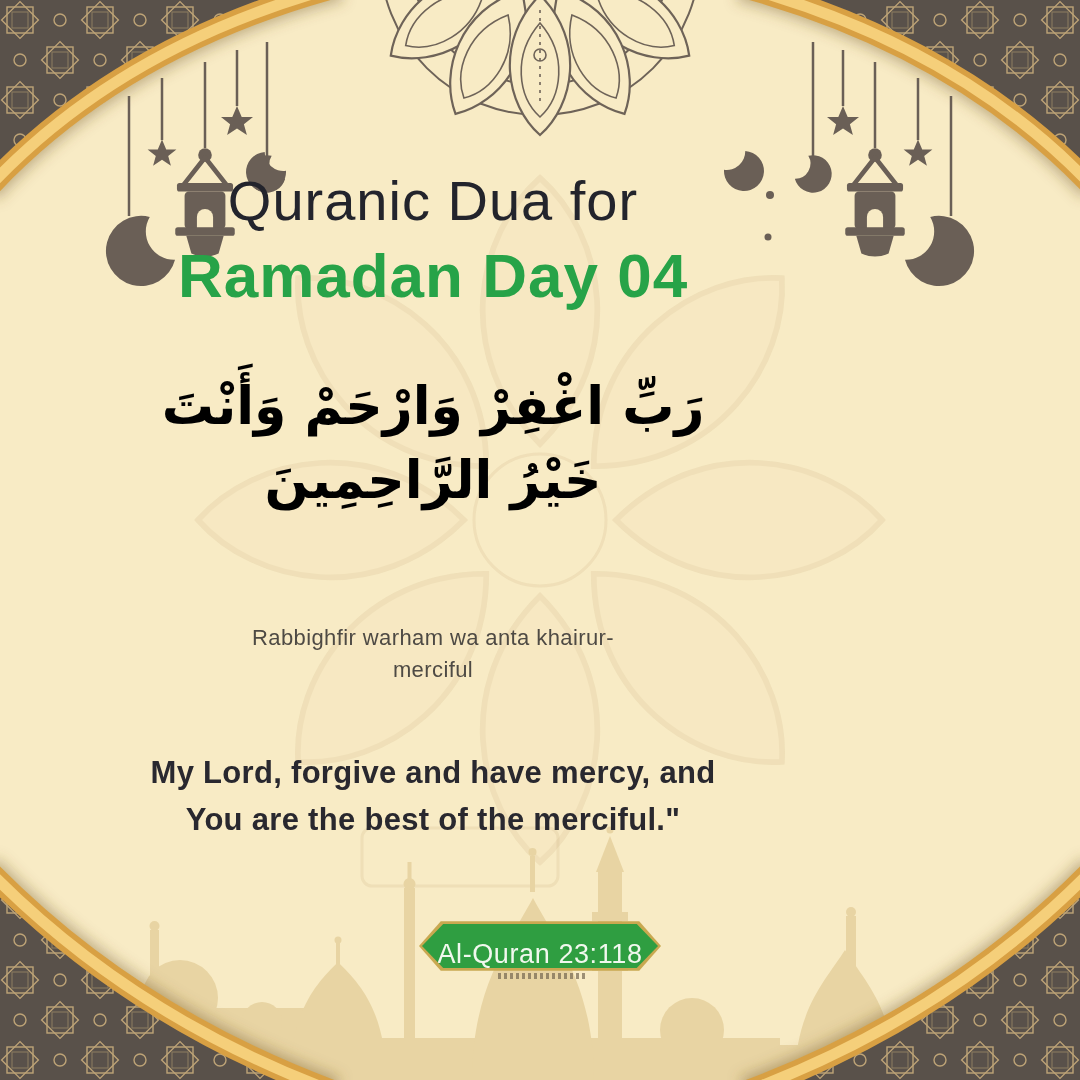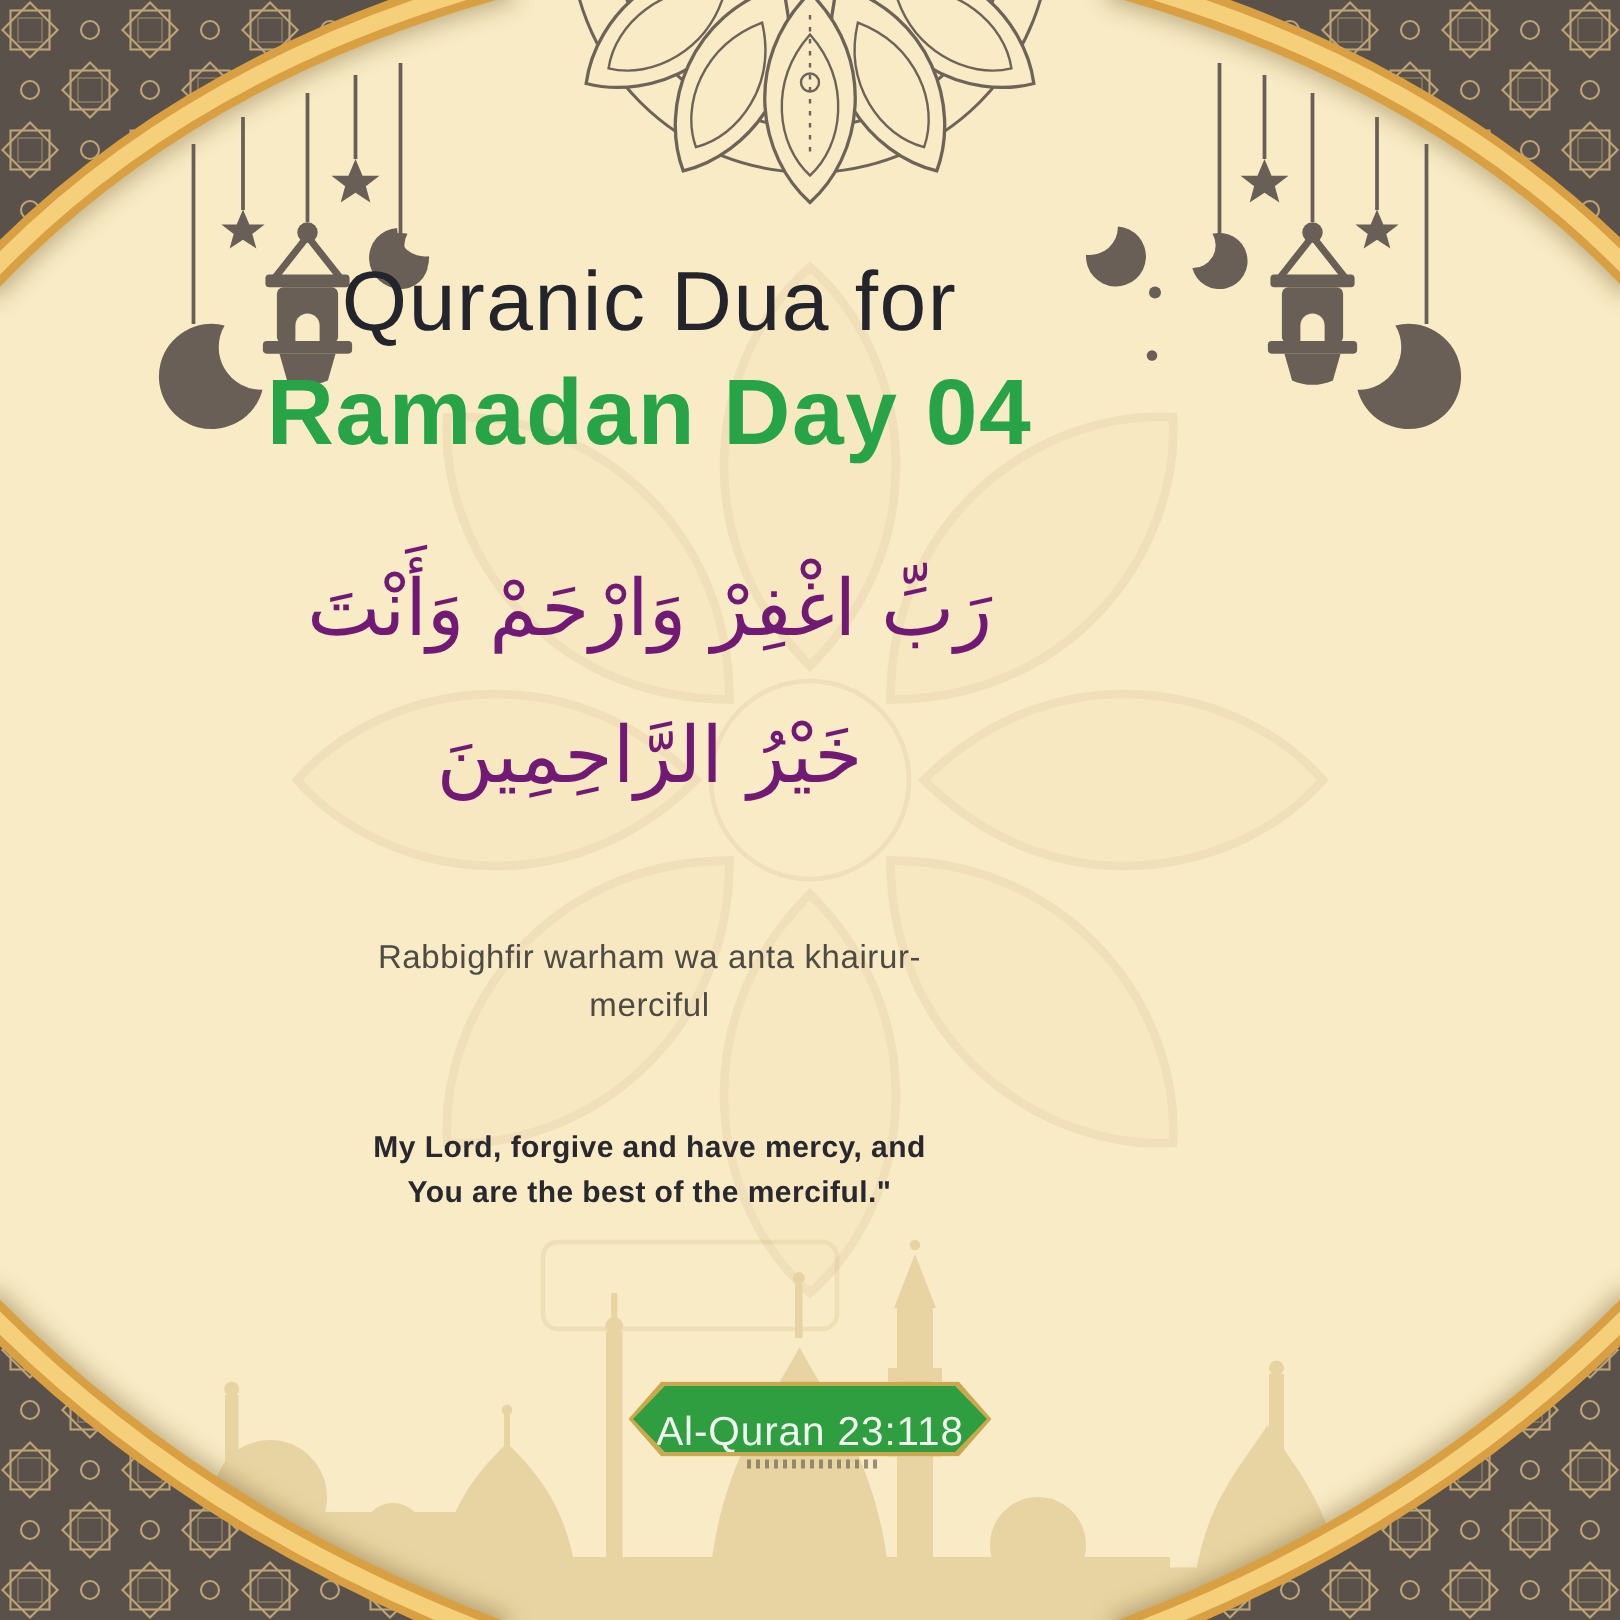--- a/index.html
+++ b/index.html
@@ -16,32 +16,32 @@
   .title-line1{
     font-size:56px;color:#23242c;font-weight:500;letter-spacing:1px;line-height:1.05;
   }
   .title-line2{
     font-size:62px;color:#27a348;font-weight:800;letter-spacing:1px;line-height:1.05;margin-top:12px;
   }
 
   .arabic-block{top:380px;direction:rtl;}
   .arabic-line{
     font-family:"DejaVu Sans","DejaVu Serif",sans-serif;
-    font-size:52px;font-weight:400;color:#701a75;line-height:1.0;
-  }
-  .arabic-line + .arabic-line{margin-top:46px;}
+    font-size:52px;font-weight:700;color:#000000;line-height:1.0;
+  }
+  .arabic-line + .arabic-line{margin-top:22px;}
 
   .translit-block{top:622px;}
   .translit-line{
     font-size:22px;color:#4e4a44;font-weight:400;line-height:1.47;letter-spacing:.4px;
   }
 
   .translation-block{top:750px;}
   .translation-line{
-    font-size:20px;color:#29282f;font-weight:700;line-height:1.5;letter-spacing:.3px;
+    font-size:31px;color:#29282f;font-weight:700;line-height:1.5;letter-spacing:.3px;
   }
 
   .badge-outer{
     position:absolute;top:919px;left:50%;transform:translateX(-50%);
     width:242px;height:54px;background:#c9a850;
     clip-path:polygon(0% 50%,9% 4%,91% 4%,100% 50%,91% 96%,9% 96%);
   }
   .badge-inner{
     position:absolute;left:3px;top:3px;right:3px;bottom:3px;background:#2f9e41;
     clip-path:polygon(0% 50%,9% 4%,91% 4%,100% 50%,91% 96%,9% 96%);

